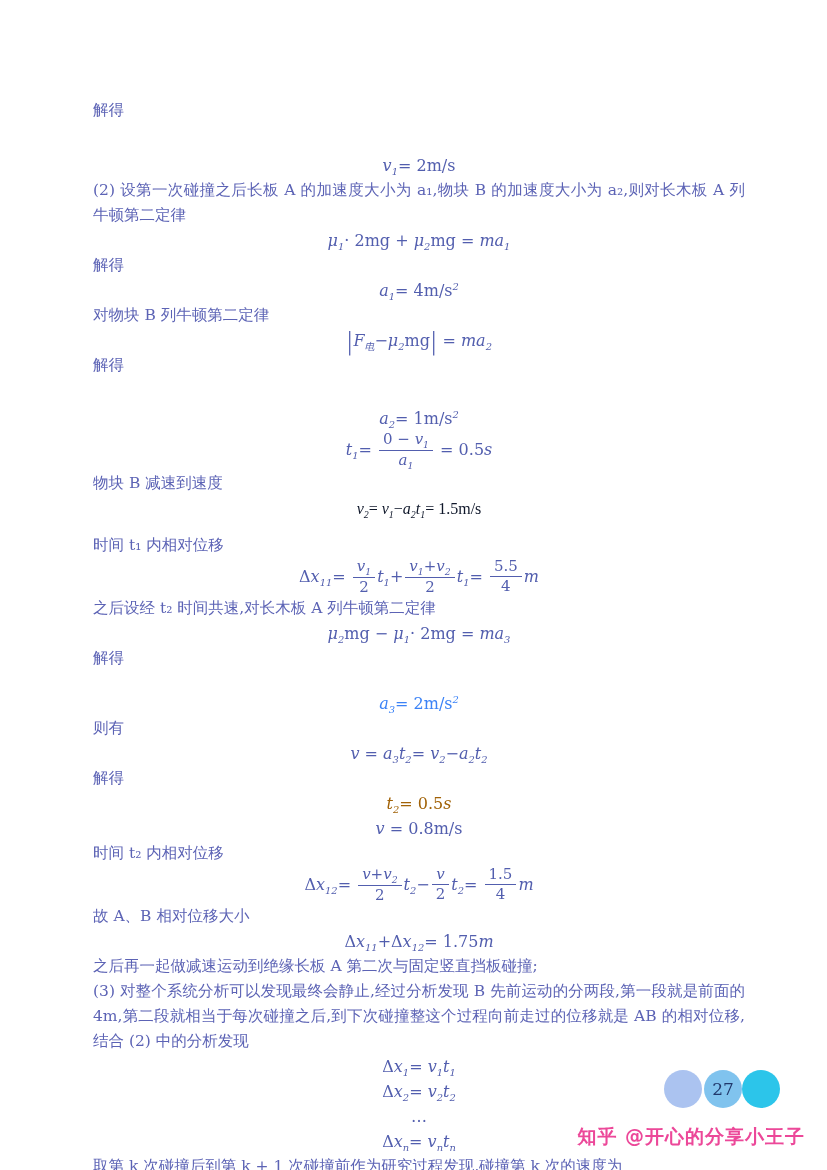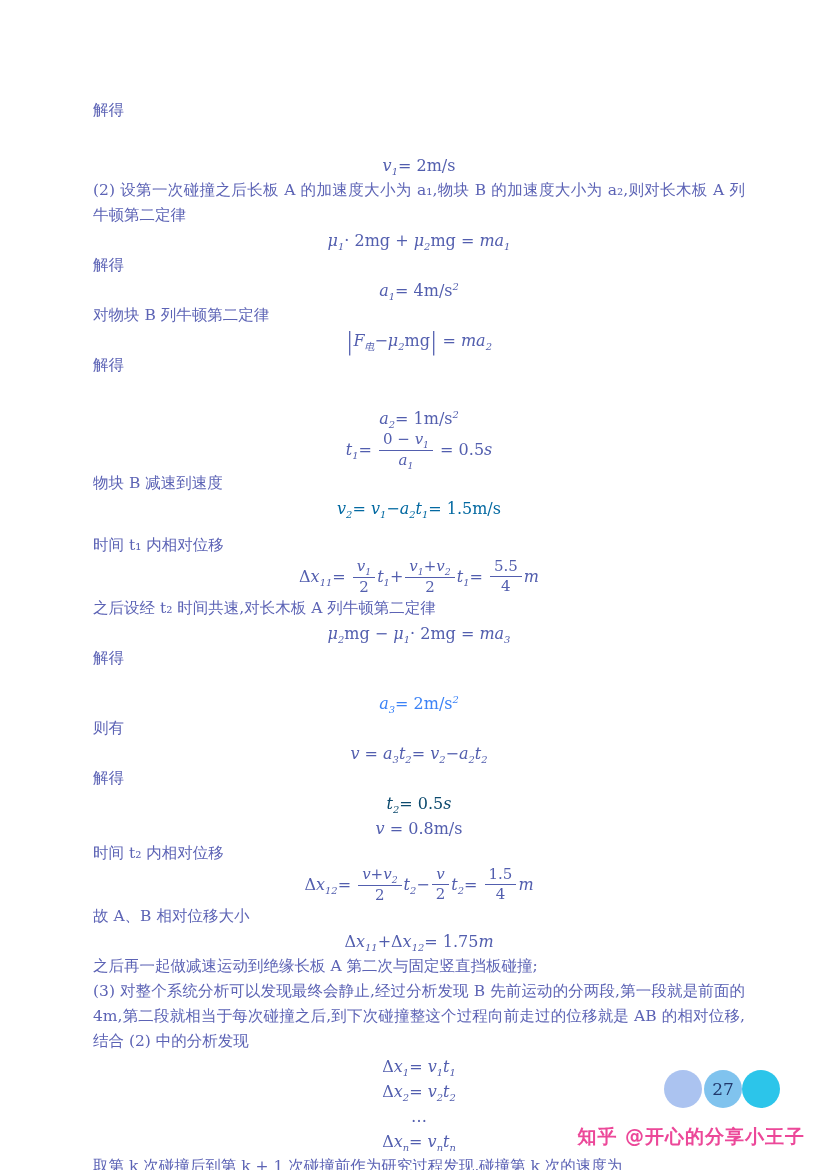--- a/index.html
+++ b/index.html
@@ -69,40 +69,40 @@
       <div class="math-line" style="color: rgb(82, 94, 174);"><span class="mi">a</span><sub>1</sub><span class="mr">= 4m/s</span><sup>2</sup></div>
       <div class="text-line">对物块 B 列牛顿第二定律</div>
       <div class="math-line" style="color: rgb(82, 94, 174);"><span class="bar">|</span><span class="mi">F</span><sub>电</sub><span class="mr">−</span><span class="mi">μ</span><sub>2</sub><span class="mr">mg</span><span class="bar">|</span><span class="mr"> = </span><span class="mi">ma</span><sub>2</sub></div>
       <div class="text-line">解得</div>
       <div class="math-line" style="color: rgb(82, 94, 174); margin-top: 28px;"><span class="mi">a</span><sub>2</sub><span class="mr">= 1m/s</span><sup>2</sup></div>
       <div class="math-line" style="color: rgb(82, 94, 174);"><span class="mi">t</span><sub>1</sub><span class="mr">= </span><span class="frac">
           <span class="num"><span class="mr">0 − </span><span class="mi">v</span><sub>1</sub></span>
           <span class="den"><span class="mi">a</span><sub>1</sub></span>
         </span><span class="mr"> = 0.5</span><span class="mi">s</span></div>
       <div class="text-line">物块 B 减速到速度</div>
-      <div class="math-line" style="color: #0369a1;"><span class="mi">v</span><sub>2</sub><span class="mr">= </span><span class="mi">v</span><sub>1</sub><span class="mr">−</span><span class="mi">a</span><sub>2</sub><span class="mi">t</span><sub>1</sub><span class="mr">= 1.5m/s</span></div>
+      <div class="math-line" style="color: #0f172a; font-family: Liberation Serif, serif;"><span class="mi">v</span><sub>2</sub><span class="mr">= </span><span class="mi">v</span><sub>1</sub><span class="mr">−</span><span class="mi">a</span><sub>2</sub><span class="mi">t</span><sub>1</sub><span class="mr">= 1.5m/s</span></div>
       <div class="gap-top text-line">时间 t₁ 内相对位移</div>
       <div class="math-line" style="color: rgb(82, 94, 174);"><span class="mr">Δ</span><span class="mi">x</span><sub>11</sub><span class="mr">= </span><span class="frac">
           <span class="num"><span class="mi">v</span><sub>1</sub></span>
           <span class="den"><span class="mr">2</span></span>
         </span><span class="mi">t</span><sub>1</sub><span class="mr">+</span><span class="frac">
           <span class="num"><span class="mi">v</span><sub>1</sub><span class="mr">+</span><span class="mi">v</span><sub>2</sub></span>
           <span class="den"><span class="mr">2</span></span>
         </span><span class="mi">t</span><sub>1</sub><span class="mr">= </span><span class="frac">
           <span class="num"><span class="mr">5.5</span></span>
           <span class="den"><span class="mr">4</span></span>
         </span><span class="mi">m</span></div>
       <div class="text-line">之后设经 t₂ 时间共速,对长木板 A 列牛顿第二定律</div>
       <div class="math-line" style="color: rgb(82, 94, 174);"><span class="mi">μ</span><sub>2</sub><span class="mr">mg − </span><span class="mi">μ</span><sub>1</sub><span class="mr">· 2mg = </span><span class="mi">ma</span><sub>3</sub></div>
       <div class="text-line">解得</div>
       <div class="math-line" style="color: #3b82f6; margin-top: 20px;"><span class="mi">a</span><sub>3</sub><span class="mr">= 2m/s</span><sup>2</sup></div>
       <div class="text-line">则有</div>
       <div class="math-line" style="color: rgb(82, 94, 174);"><span class="mi">v</span><span class="mr"> = </span><span class="mi">a</span><sub>3</sub><span class="mi">t</span><sub>2</sub><span class="mr">= </span><span class="mi">v</span><sub>2</sub><span class="mr">−</span><span class="mi">a</span><sub>2</sub><span class="mi">t</span><sub>2</sub></div>
       <div class="text-line">解得</div>
-      <div class="math-line" style="color: #0c4a6e;"><span class="mi">t</span><sub>2</sub><span class="mr">= 0.5</span><span class="mi">s</span></div>
+      <div class="math-line" style="color: #a16207;"><span class="mi">t</span><sub>2</sub><span class="mr">= 0.5</span><span class="mi">s</span></div>
       <div class="math-line" style="color: rgb(82, 94, 174);"><span class="mi">v</span><span class="mr"> = 0.8m/s</span></div>
       <div class="text-line">时间 t₂ 内相对位移</div>
       <div class="math-line" style="color: rgb(82, 94, 174);"><span class="mr">Δ</span><span class="mi">x</span><sub>12</sub><span class="mr">= </span><span class="frac">
           <span class="num"><span class="mi">v</span><span class="mr">+</span><span class="mi">v</span><sub>2</sub></span>
           <span class="den"><span class="mr">2</span></span>
         </span><span class="mi">t</span><sub>2</sub><span class="mr">−</span><span class="frac">
           <span class="num"><span class="mi">v</span></span>
           <span class="den"><span class="mr">2</span></span>
         </span><span class="mi">t</span><sub>2</sub><span class="mr">= </span><span class="frac">
           <span class="num"><span class="mr">1.5</span></span>

